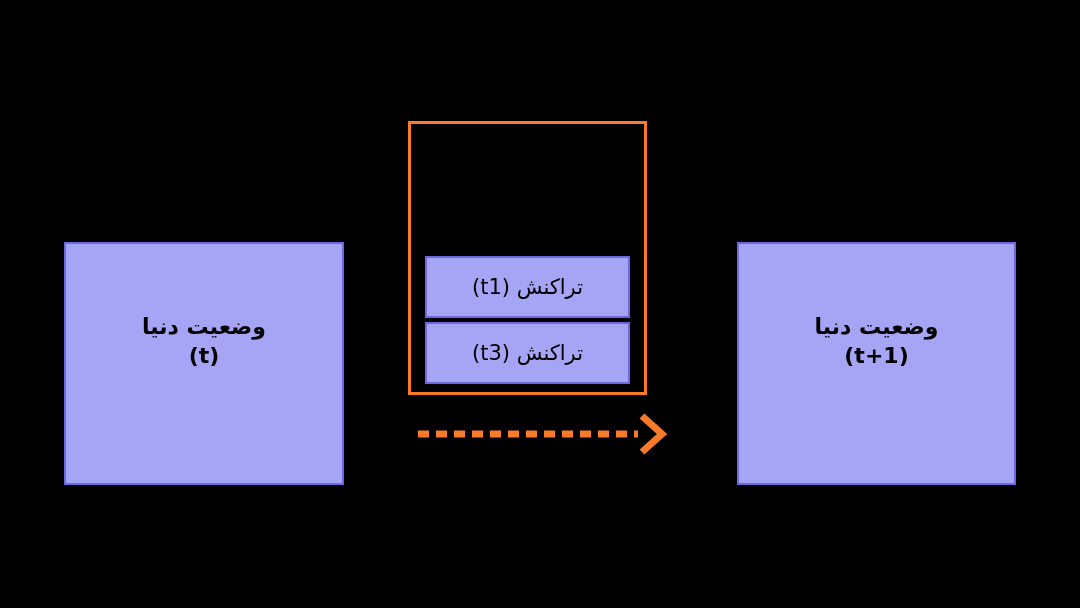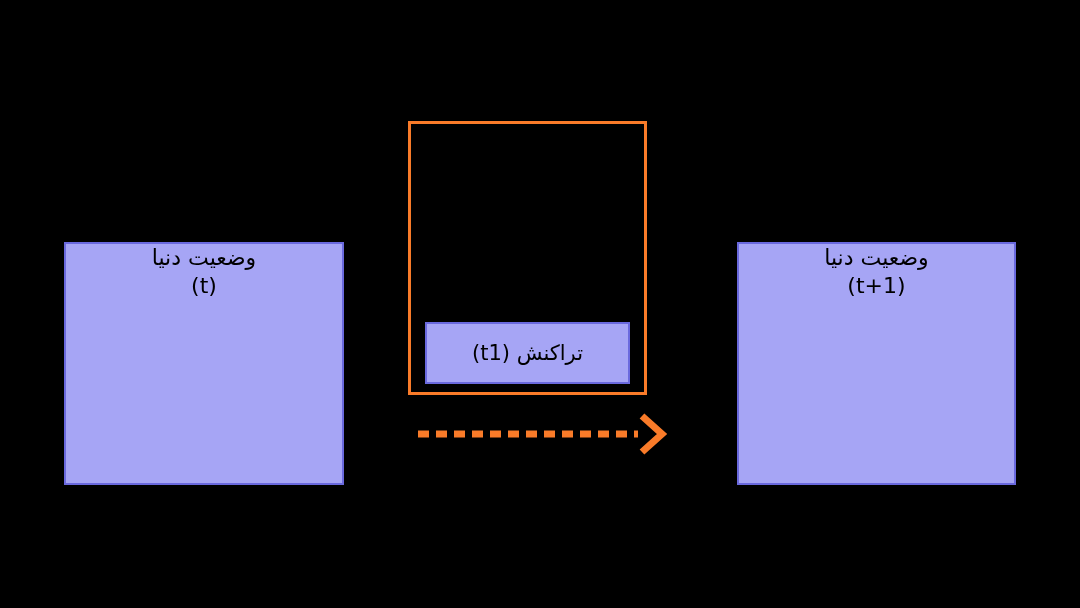--- a/index.html
+++ b/index.html
@@ -18,22 +18,23 @@
     overflow: hidden;
   }
 
   
   .state-box {
     position: absolute;
     box-sizing: border-box;
     background: #A6A5F5;
     border: 2px solid #6A69DE;
     display: flex;
-    align-items: flex-start;
+    align-items: center;
     justify-content: center;
+    font-weight: bold;
   }
   .state-label {
     color: #000000;
     font-size: 22px;
     line-height: 1.28;
     text-align: center;
     direction: rtl;
     white-space: pre-line;
     padding-bottom: 44px;
   }
@@ -100,20 +101,23 @@
   </div>
 
   <div id="tx-container">
     <div id="tx-list">
 
       <div class="tx-box">
         <span class="tx-label">تراکنش (t1)</span>
       </div>
 
 
+      <div class="tx-box">
+        <span class="tx-label">تراکنش (t3)</span>
+      </div>
 
     </div>
   </div>
 
   <div id="flow-arrow">
     <svg width="262" height="52" viewBox="0 0 262 52" xmlns="http://www.w3.org/2000/svg">
       <line x1="8" y1="26" x2="228" y2="26" stroke="#F97B29" stroke-width="7" stroke-dasharray="11 7" stroke-linecap="butt"></line>
       <polyline points="232,8 252,26 232,44" fill="none" stroke="#F97B29" stroke-width="7" stroke-linecap="butt" stroke-linejoin="miter"></polyline>
     </svg>
   </div>

